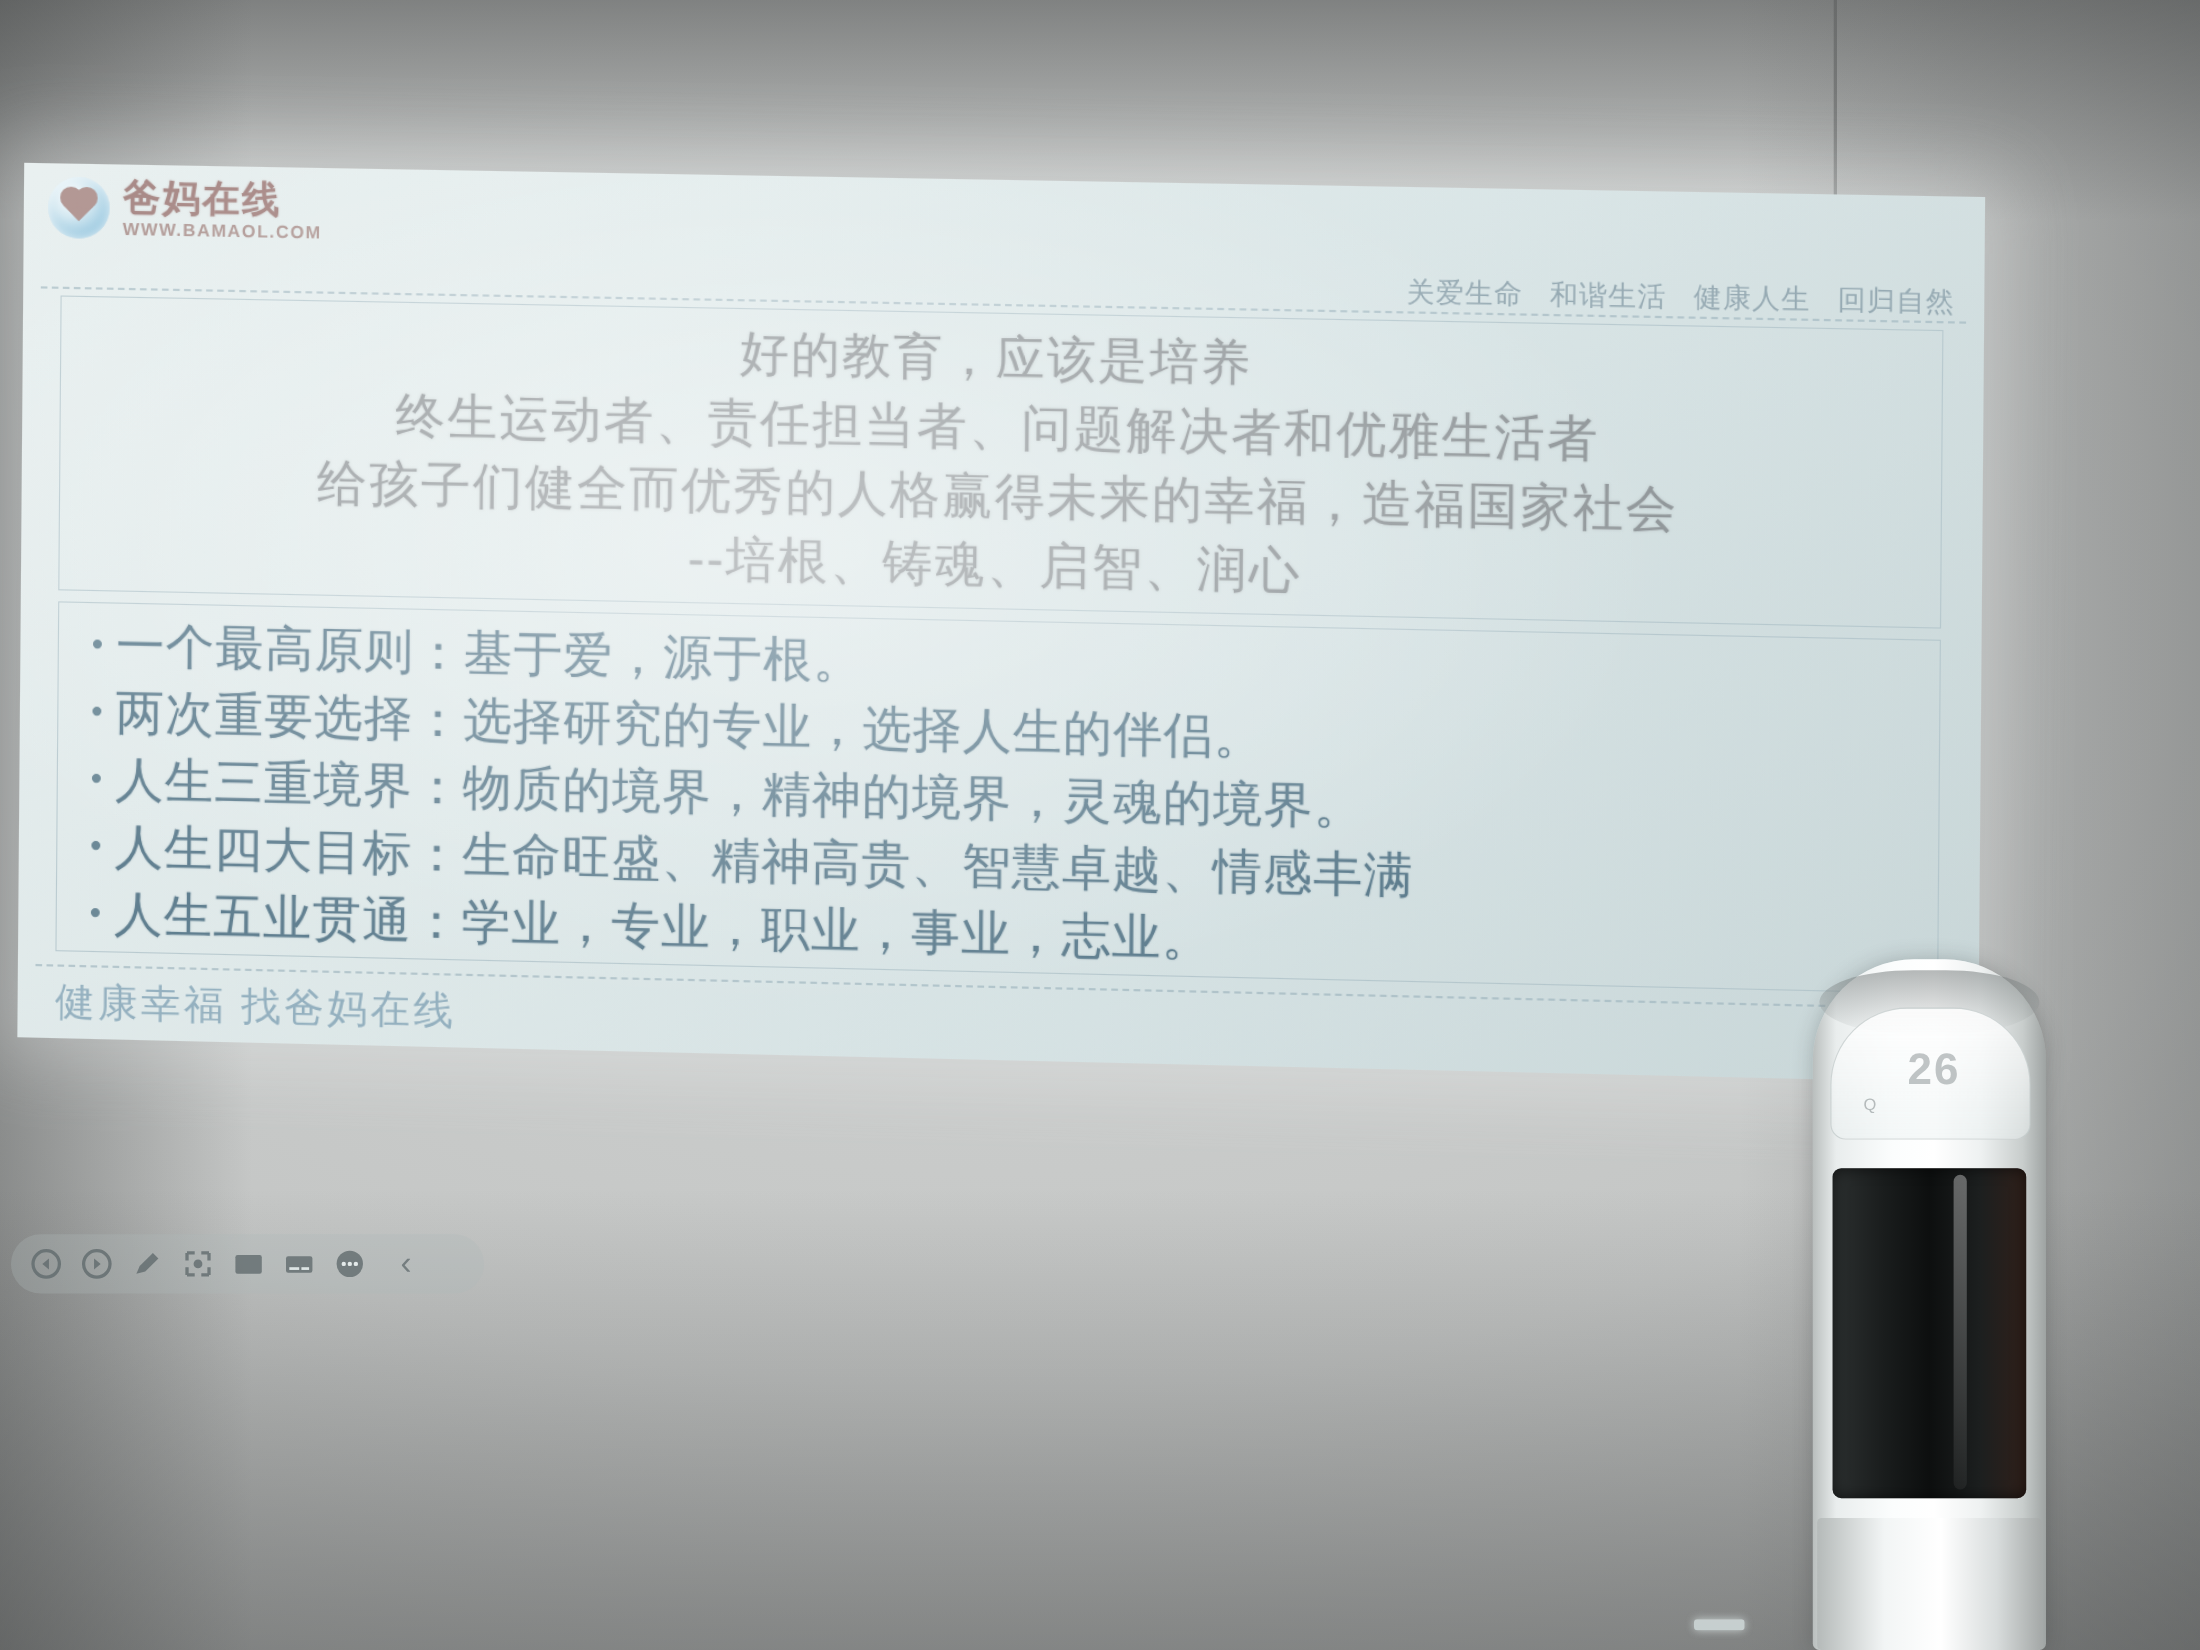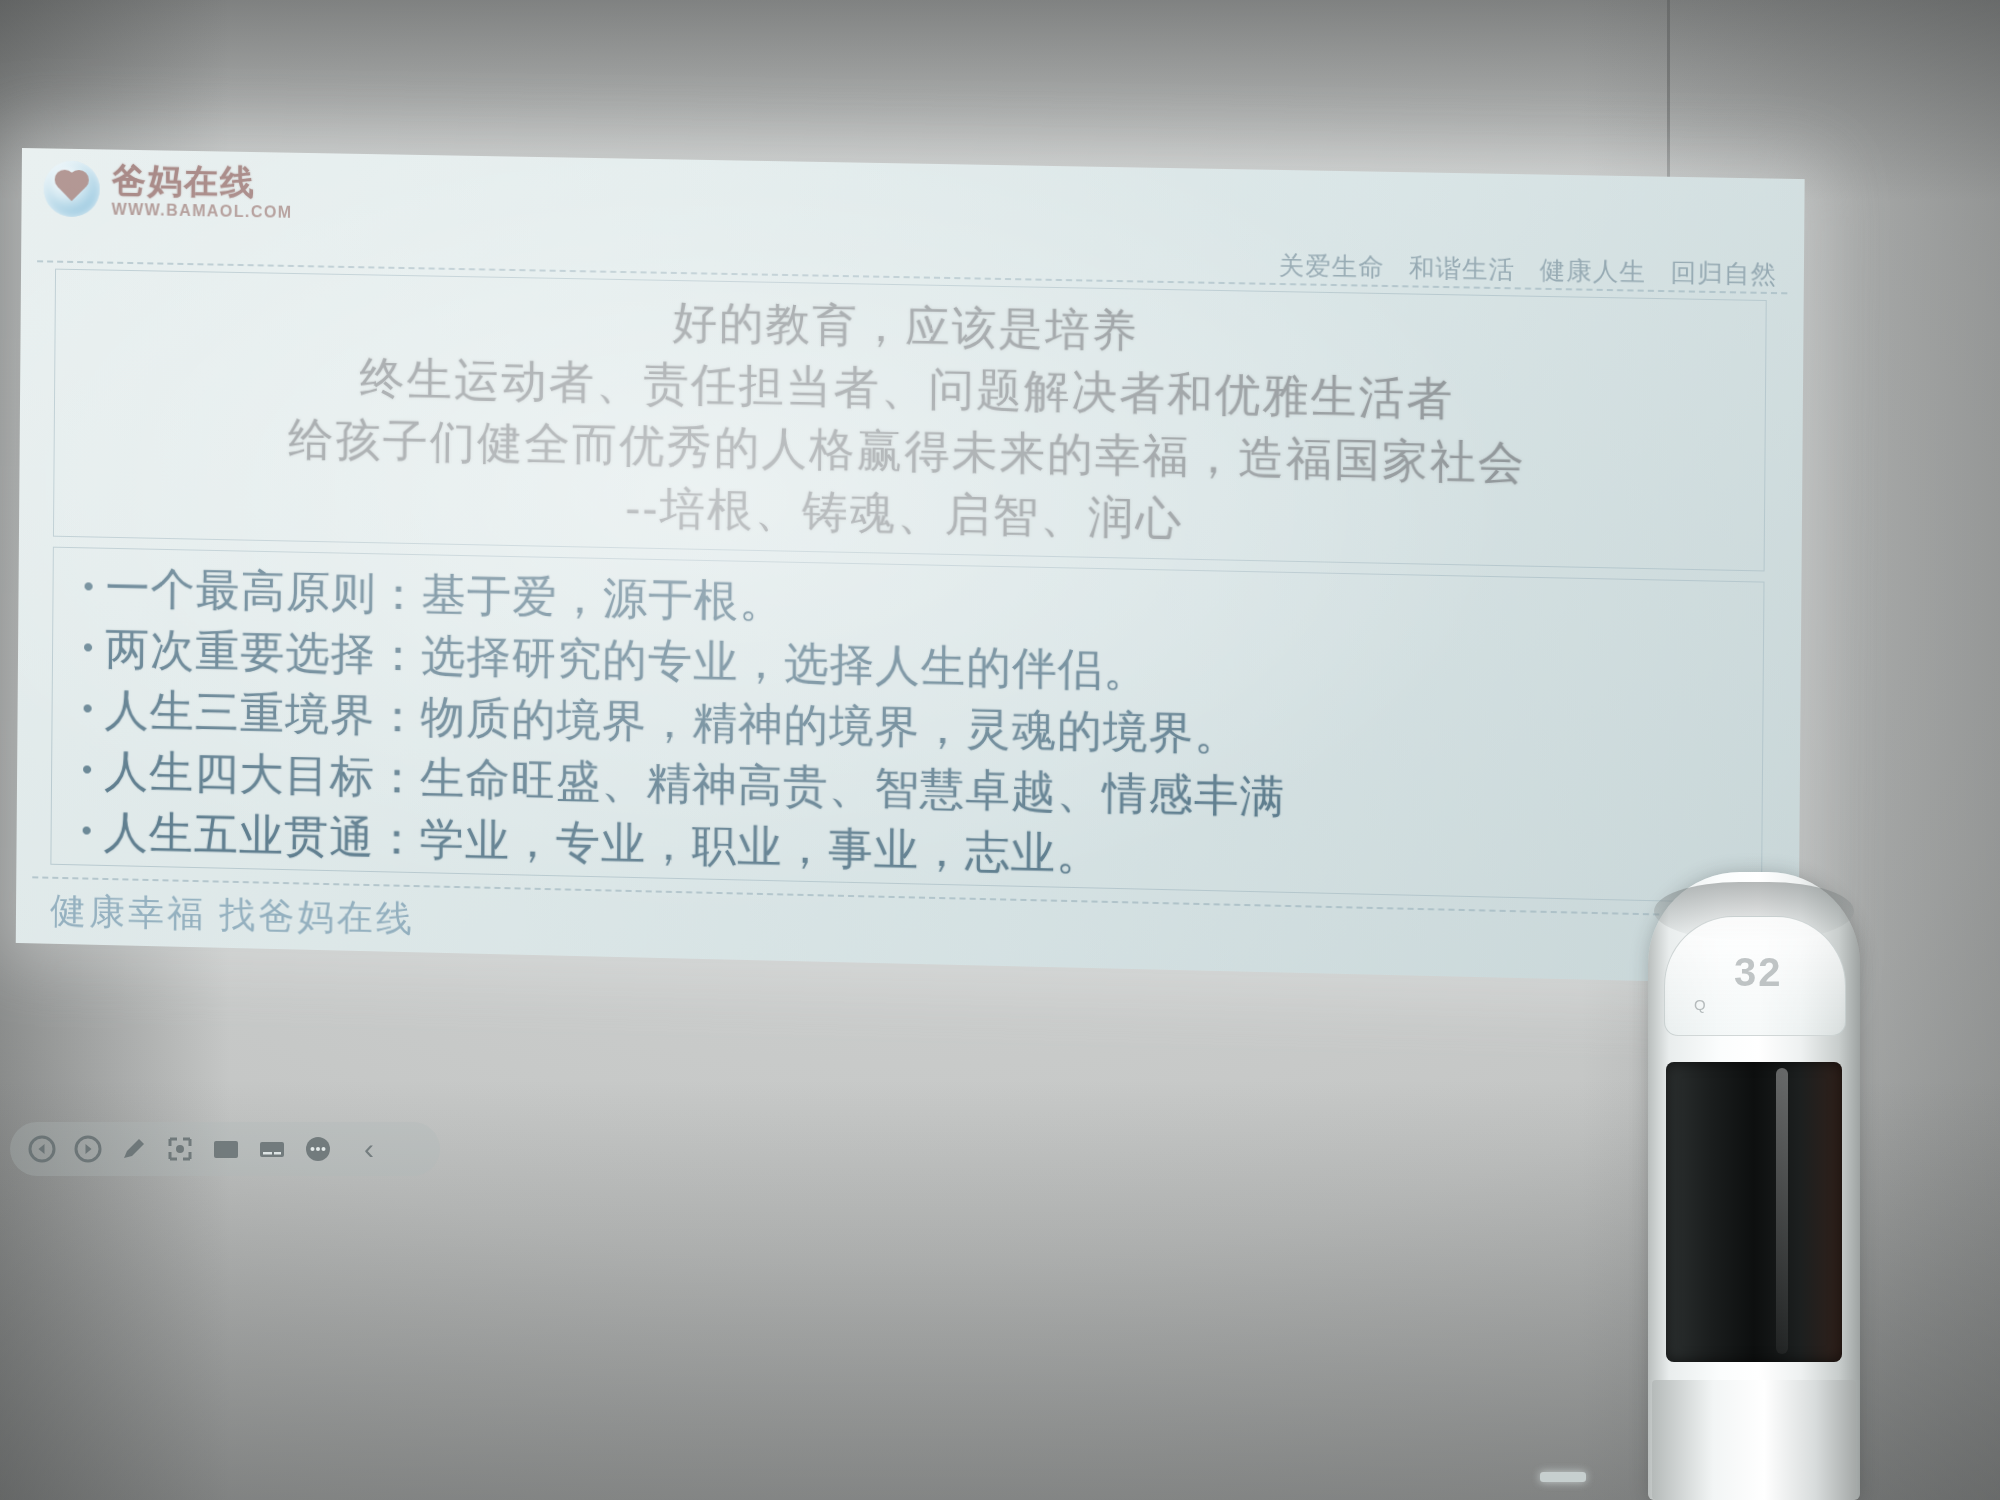--- a/index.html
+++ b/index.html
@@ -405,21 +405,21 @@
       </svg>
     </div>
 
     <div class="tb-chevron">‹</div>
   </div>
 
   <div id="air-conditioner">
     <div class="ac-body"></div>
     <div class="ac-top-ring"></div>
     <div class="ac-glass"></div>
-    <div class="ac-temp">32</div>
+    <div class="ac-temp">26</div>
     <div class="ac-brand">Q</div>
     <div class="ac-panel"></div>
     <div class="ac-panel-hl"></div>
     <div class="ac-base"></div>
     <div class="ac-led"></div>
   </div>
 
 </div>
 
 </body></html>

